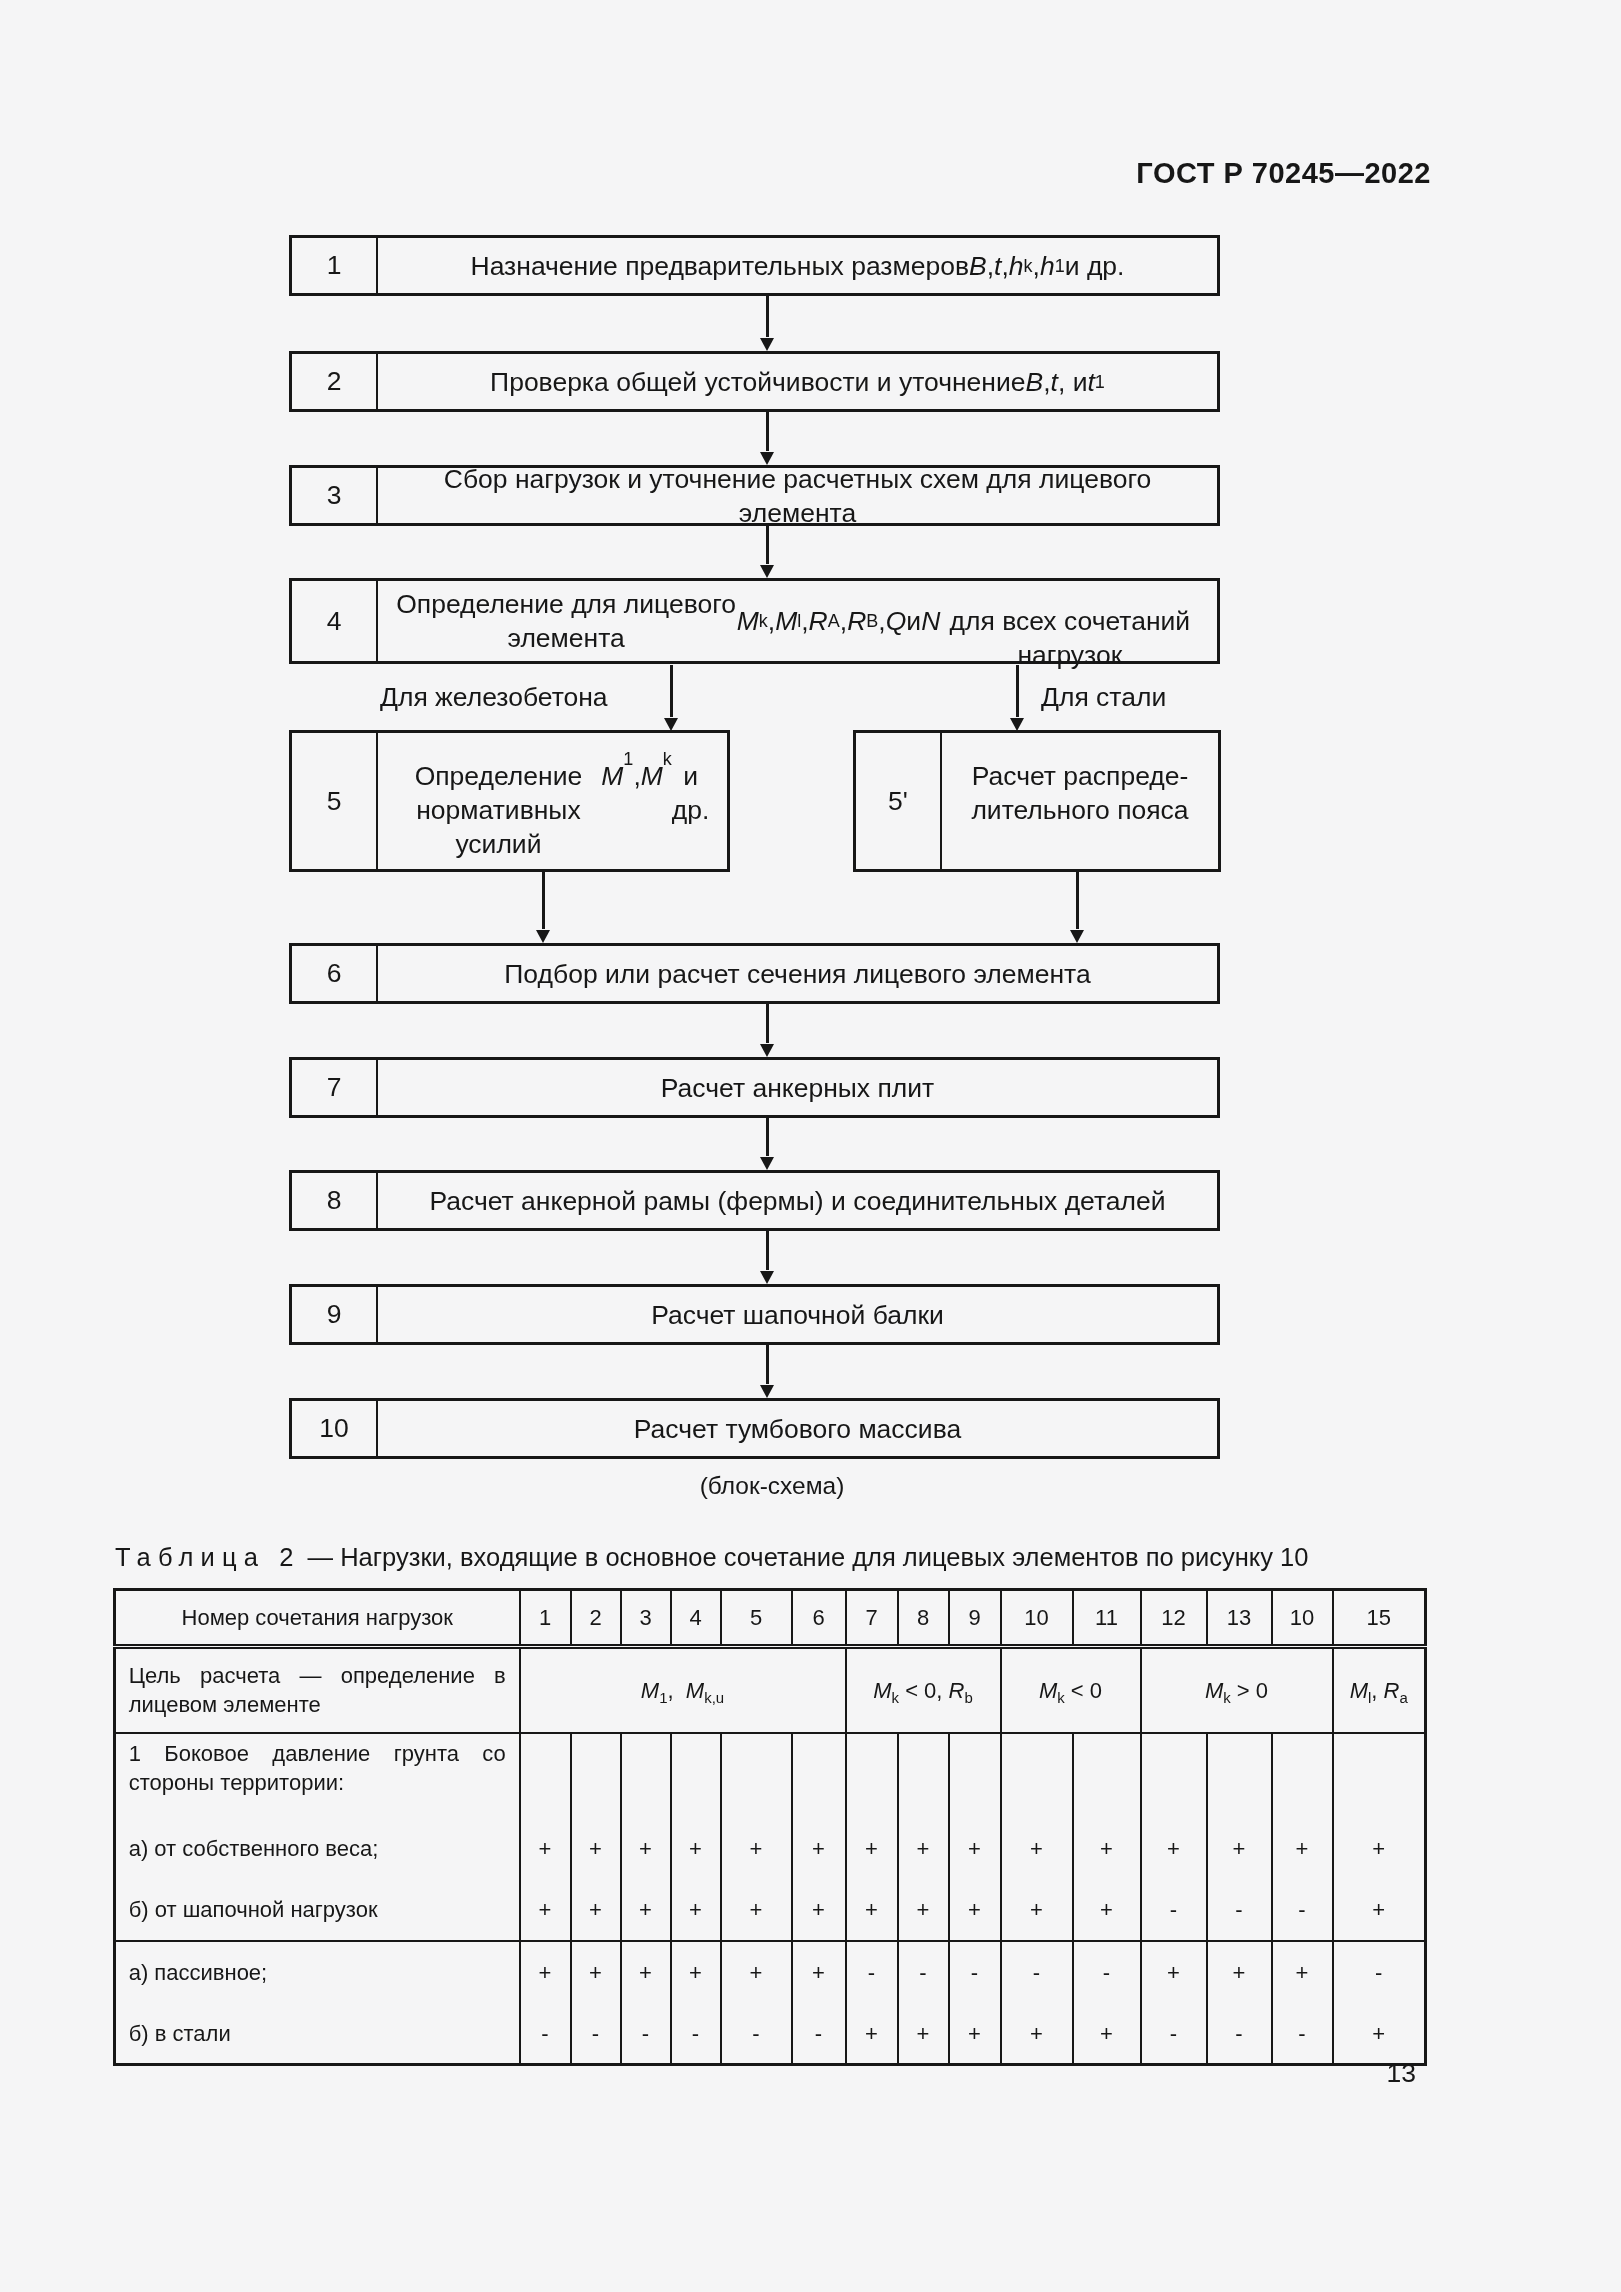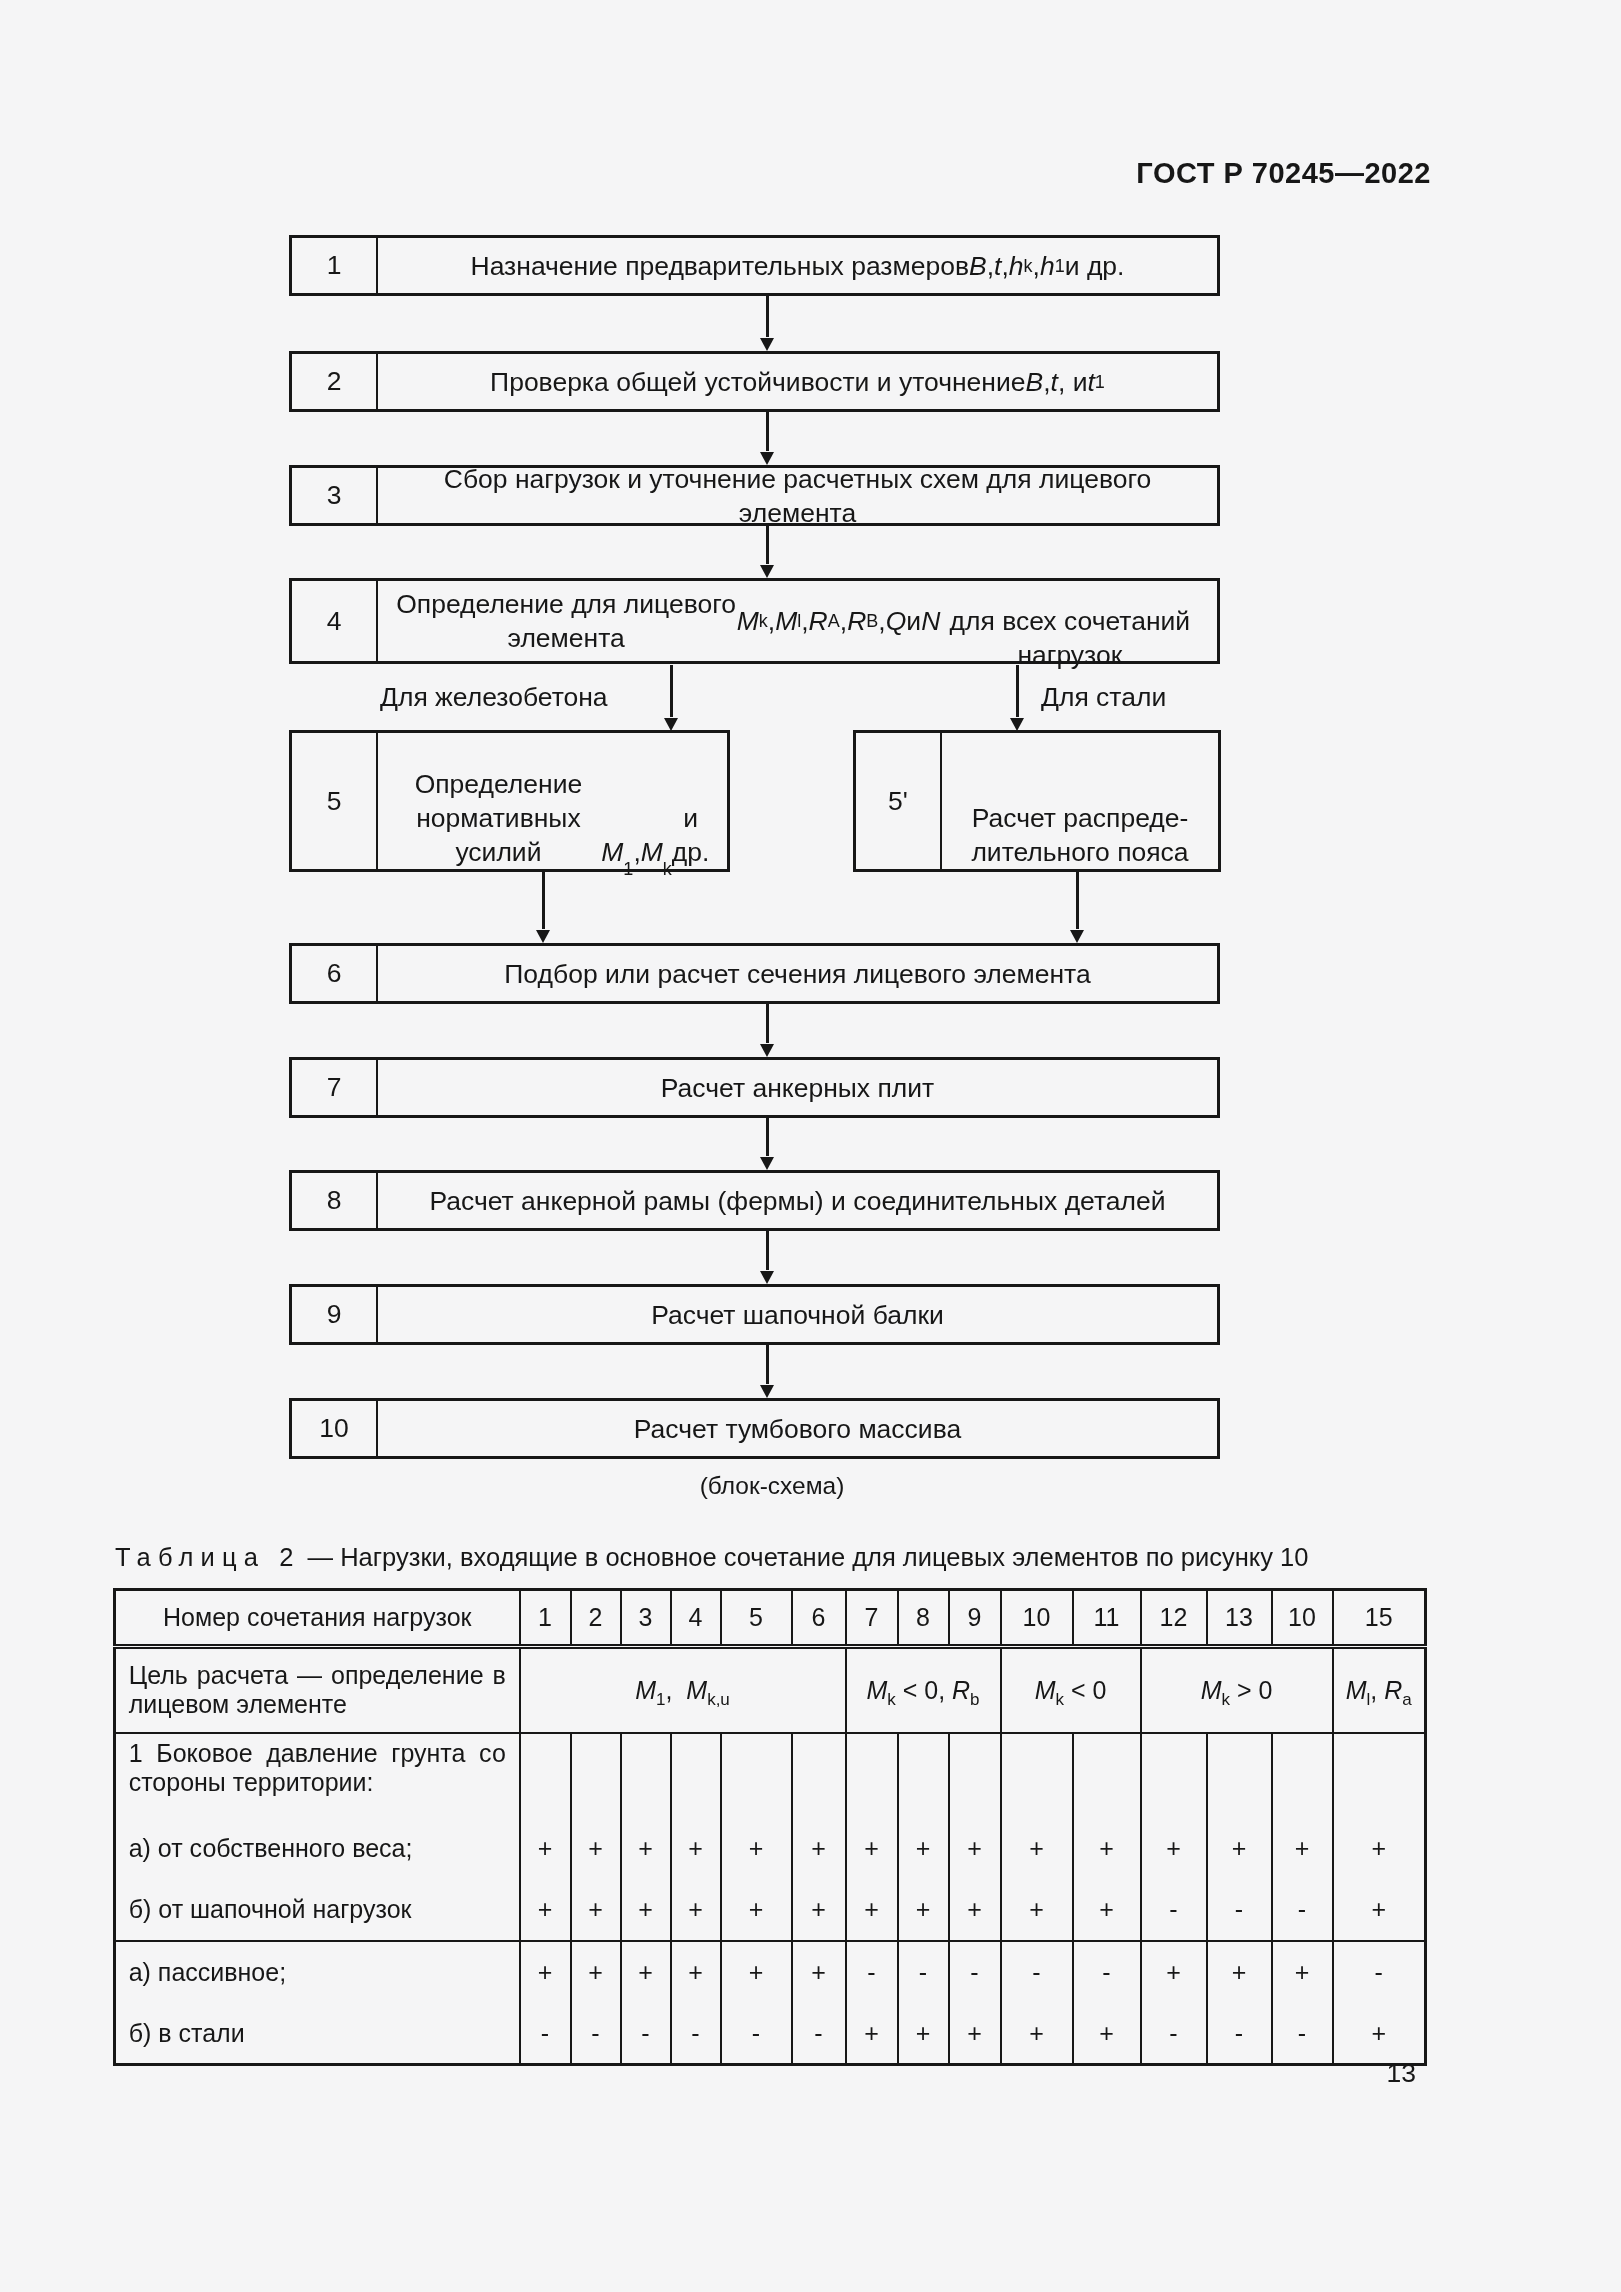--- a/index.html
+++ b/index.html
@@ -19,38 +19,38 @@
   }
   .fnum{
     width:84px;flex:0 0 84px;border-right:2px solid #171717;
     display:flex;align-items:center;justify-content:center;
     font-size:26.5px;
   }
   .ftext{
     flex:1;display:flex;align-items:center;justify-content:center;
     text-align:center;font-size:26.5px;line-height:34px;padding:0 17.6px;
   }
-  .ftext.ftop{align-items:flex-end;padding-top:42px}
+  .ftext.ftop{align-items:flex-start;padding-top:26px}
   sub{font-size:68%;line-height:0}
   .arrow{position:absolute;width:2.9px;background:#171717}
   .arrow::after{
     content:"";position:absolute;left:50%;bottom:-13.7px;transform:translateX(-50%);
     width:0;height:0;border:7.8px solid transparent;border-top:13.7px solid #171717;border-bottom:none;
   }
   .branch-label{position:absolute;font-size:26.5px;white-space:nowrap}
   .fig-caption{
     position:absolute;left:113px;top:1468px;width:1318px;
     text-align:center;font-size:24.5px;line-height:35px;
   }
   
   .tbl-title{position:absolute;left:115px;top:1543px;font-size:25.5px;white-space:nowrap}
   .tbl-title .spaced{letter-spacing:.28em}
   #main-table{
     position:absolute;left:113px;top:1588px;width:1308px;
-    border-collapse:collapse;table-layout:fixed;font-size:25px;
+    border-collapse:collapse;table-layout:fixed;font-size:22px;
     border:3.9px solid #171717;
   }
   #main-table td{
     border-left:2px solid #171717;border-right:2px solid #171717;
     text-align:center;vertical-align:middle;padding:0;line-height:29px;
   }
   #main-table td.gd{border-left:2.9px solid #171717}
   #main-table tr.hdr td{border-bottom:5.9px double #171717;height:45px}
   #main-table tr.goal td{border-bottom:2px solid #171717;height:71px}
   #main-table tr.cat td{border-top:none;border-bottom:none;height:73px;vertical-align:top}

